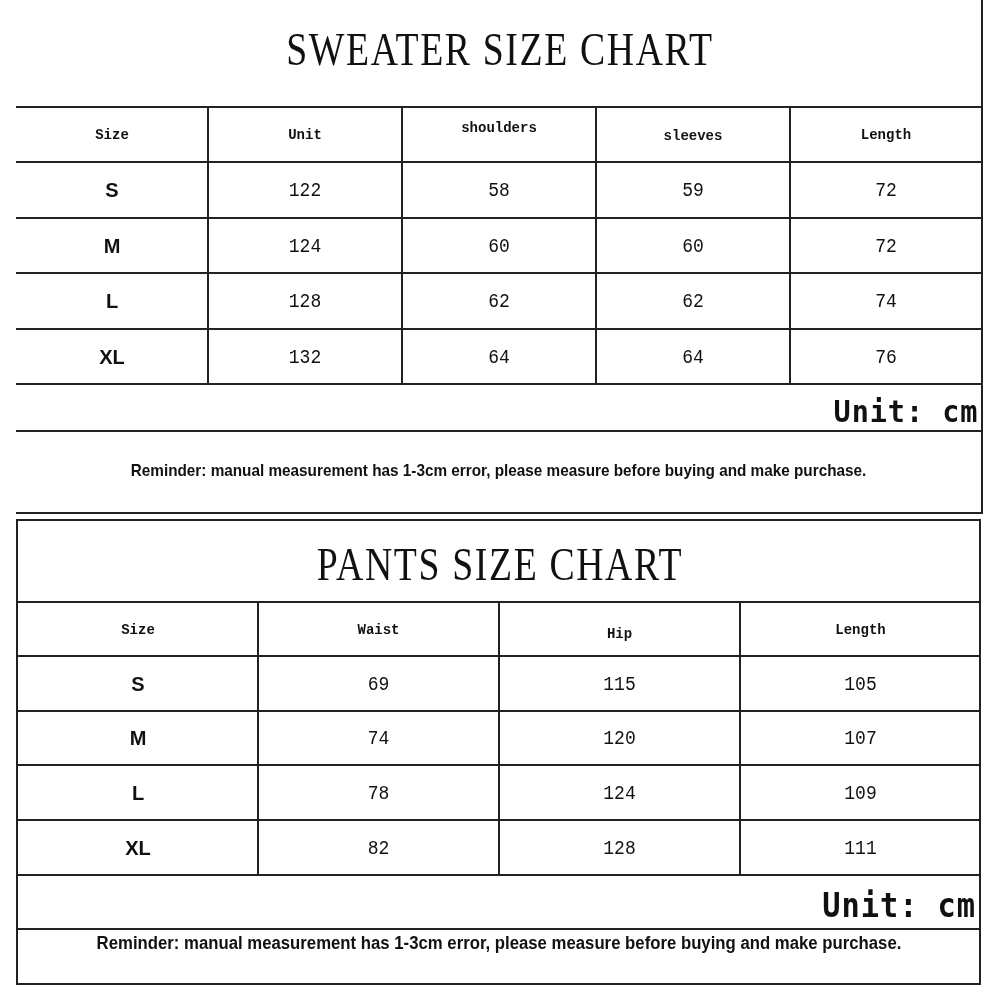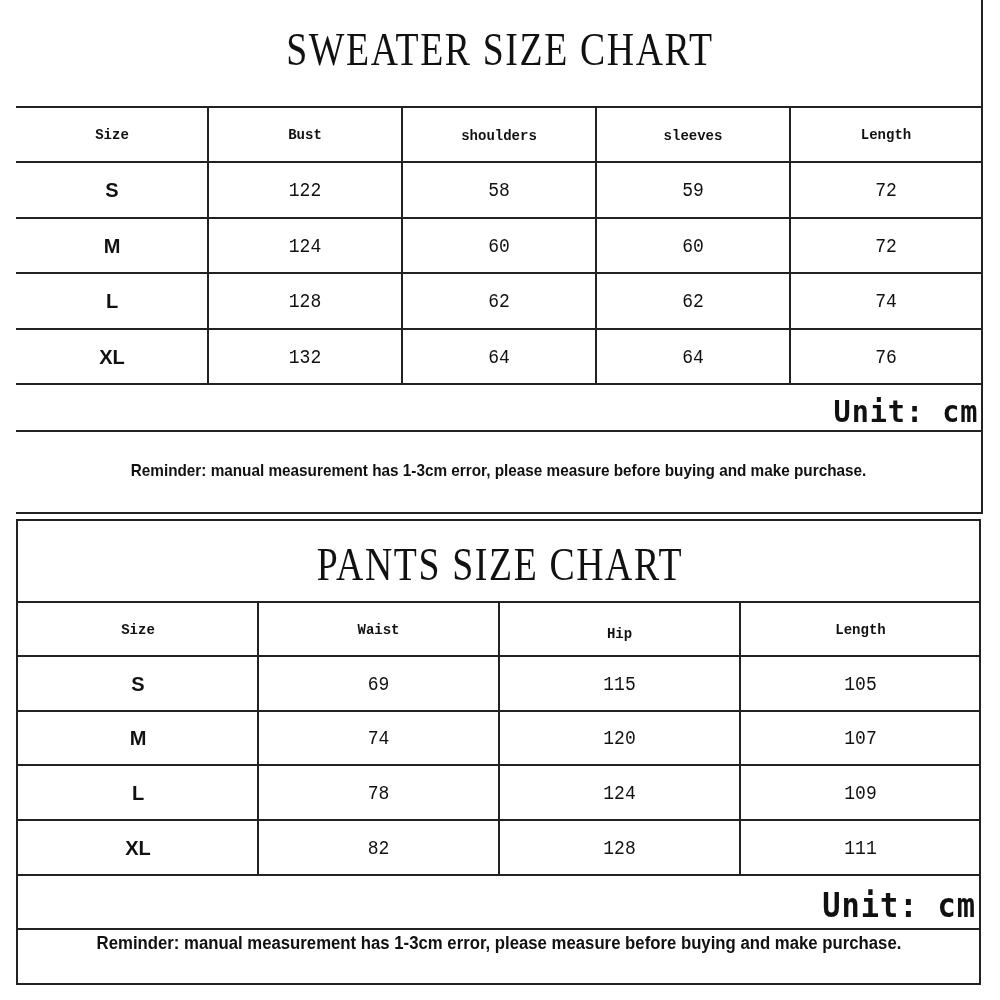--- a/index.html
+++ b/index.html
@@ -48,22 +48,22 @@
   <div class="hline" style="left:16px; width:967px; top:430px;"></div>
   <div class="hline" style="left:16px; width:967px; top:512px;"></div>
 
   <div class="vline" style="left:207px; top:106px; height:279px;"></div>
   <div class="vline" style="left:401px; top:106px; height:279px;"></div>
   <div class="vline" style="left:595px; top:106px; height:279px;"></div>
   <div class="vline" style="left:789px; top:106px; height:279px;"></div>
 
   <div>
     <div class="cell hdr" style="left:16px;  width:192px; top:108px; height:54px;">Size</div>
-    <div class="cell hdr" style="left:208px; width:194px; top:108px; height:54px;">Bust</div>
-    <div class="cell hdr" style="left:402px; width:194px; top:116px; height:40px;border-radius:15px;">shoulders</div>
+    <div class="cell hdr" style="left:208px; width:194px; top:108px; height:54px;">Unit</div>
+    <div class="cell hdr" style="left:402px; width:194px; top:108px; height:40px;border-radius:15px;">shoulders</div>
     <div class="cell hdr" style="left:596px; width:194px; top:108px; height:56px;">sleeves</div>
     <div class="cell hdr" style="left:790px; width:192px; top:108px; height:54px;">Length</div>
   </div>
 
   <div>
     <div class="cell sz" style="left:16px;  width:192px; top:163px; height:54px;">S</div>
     <div class="cell val" style="left:208px; width:194px; top:163px; height:54px;">122</div>
     <div class="cell val" style="left:402px; width:194px; top:163px; height:54px;">58</div>
     <div class="cell val" style="left:596px; width:194px; top:163px; height:54px;">59</div>
     <div class="cell val" style="left:790px; width:192px; top:163px; height:54px;">72</div>

